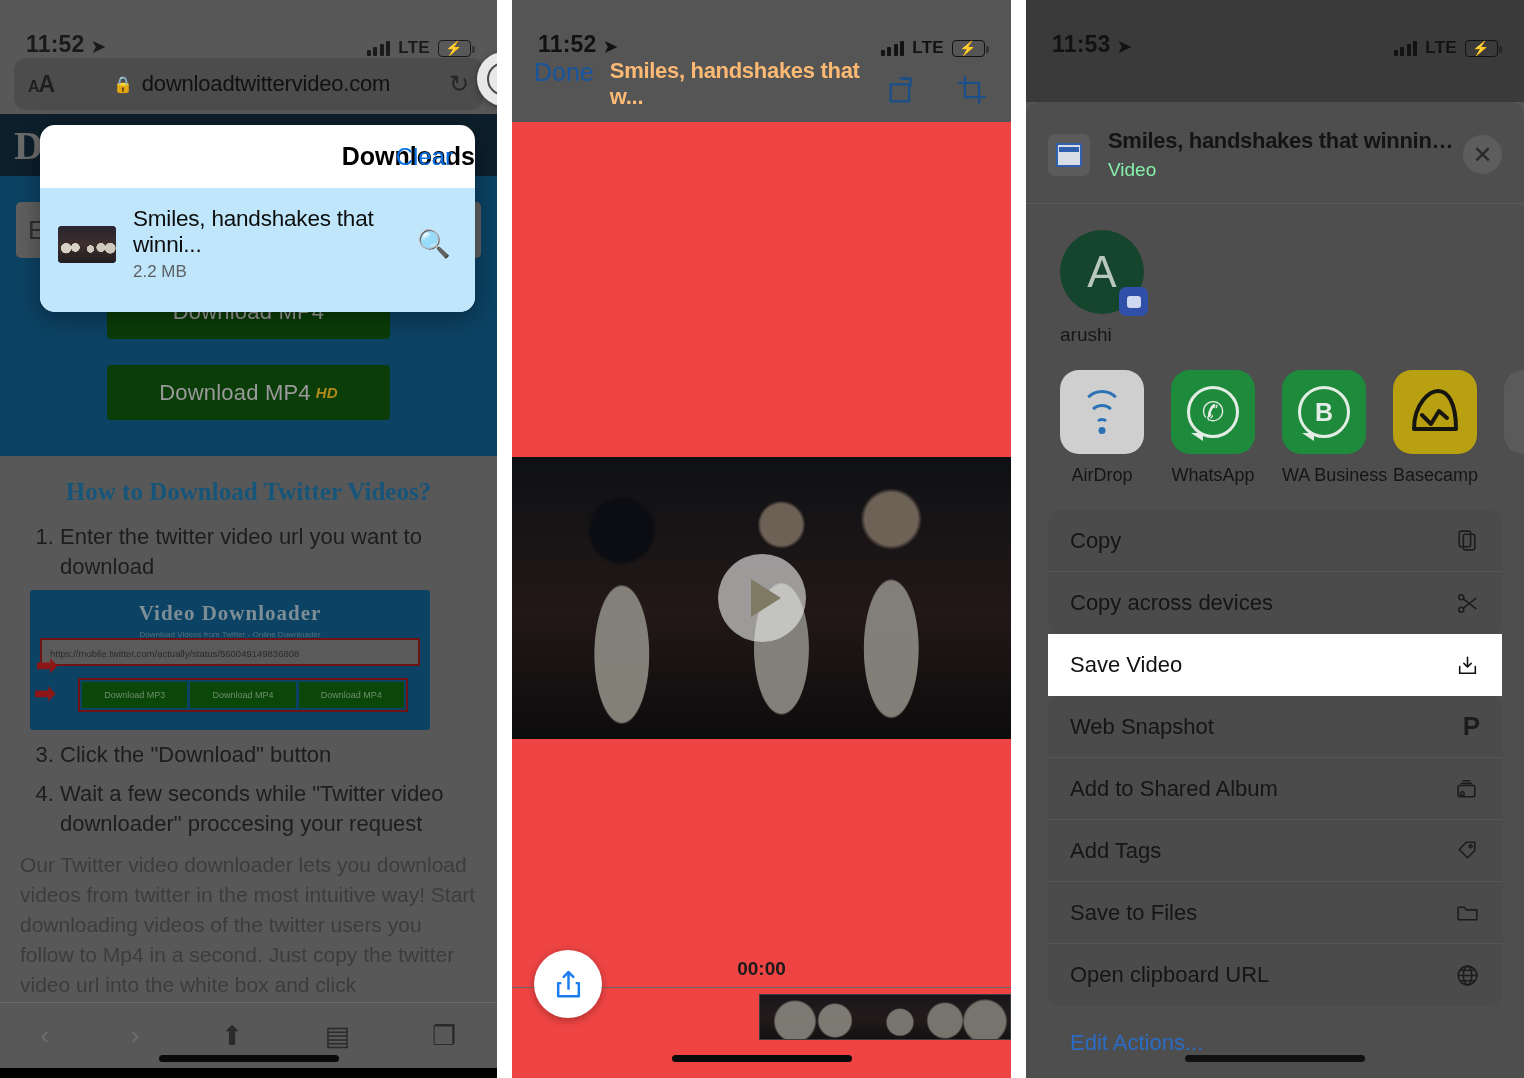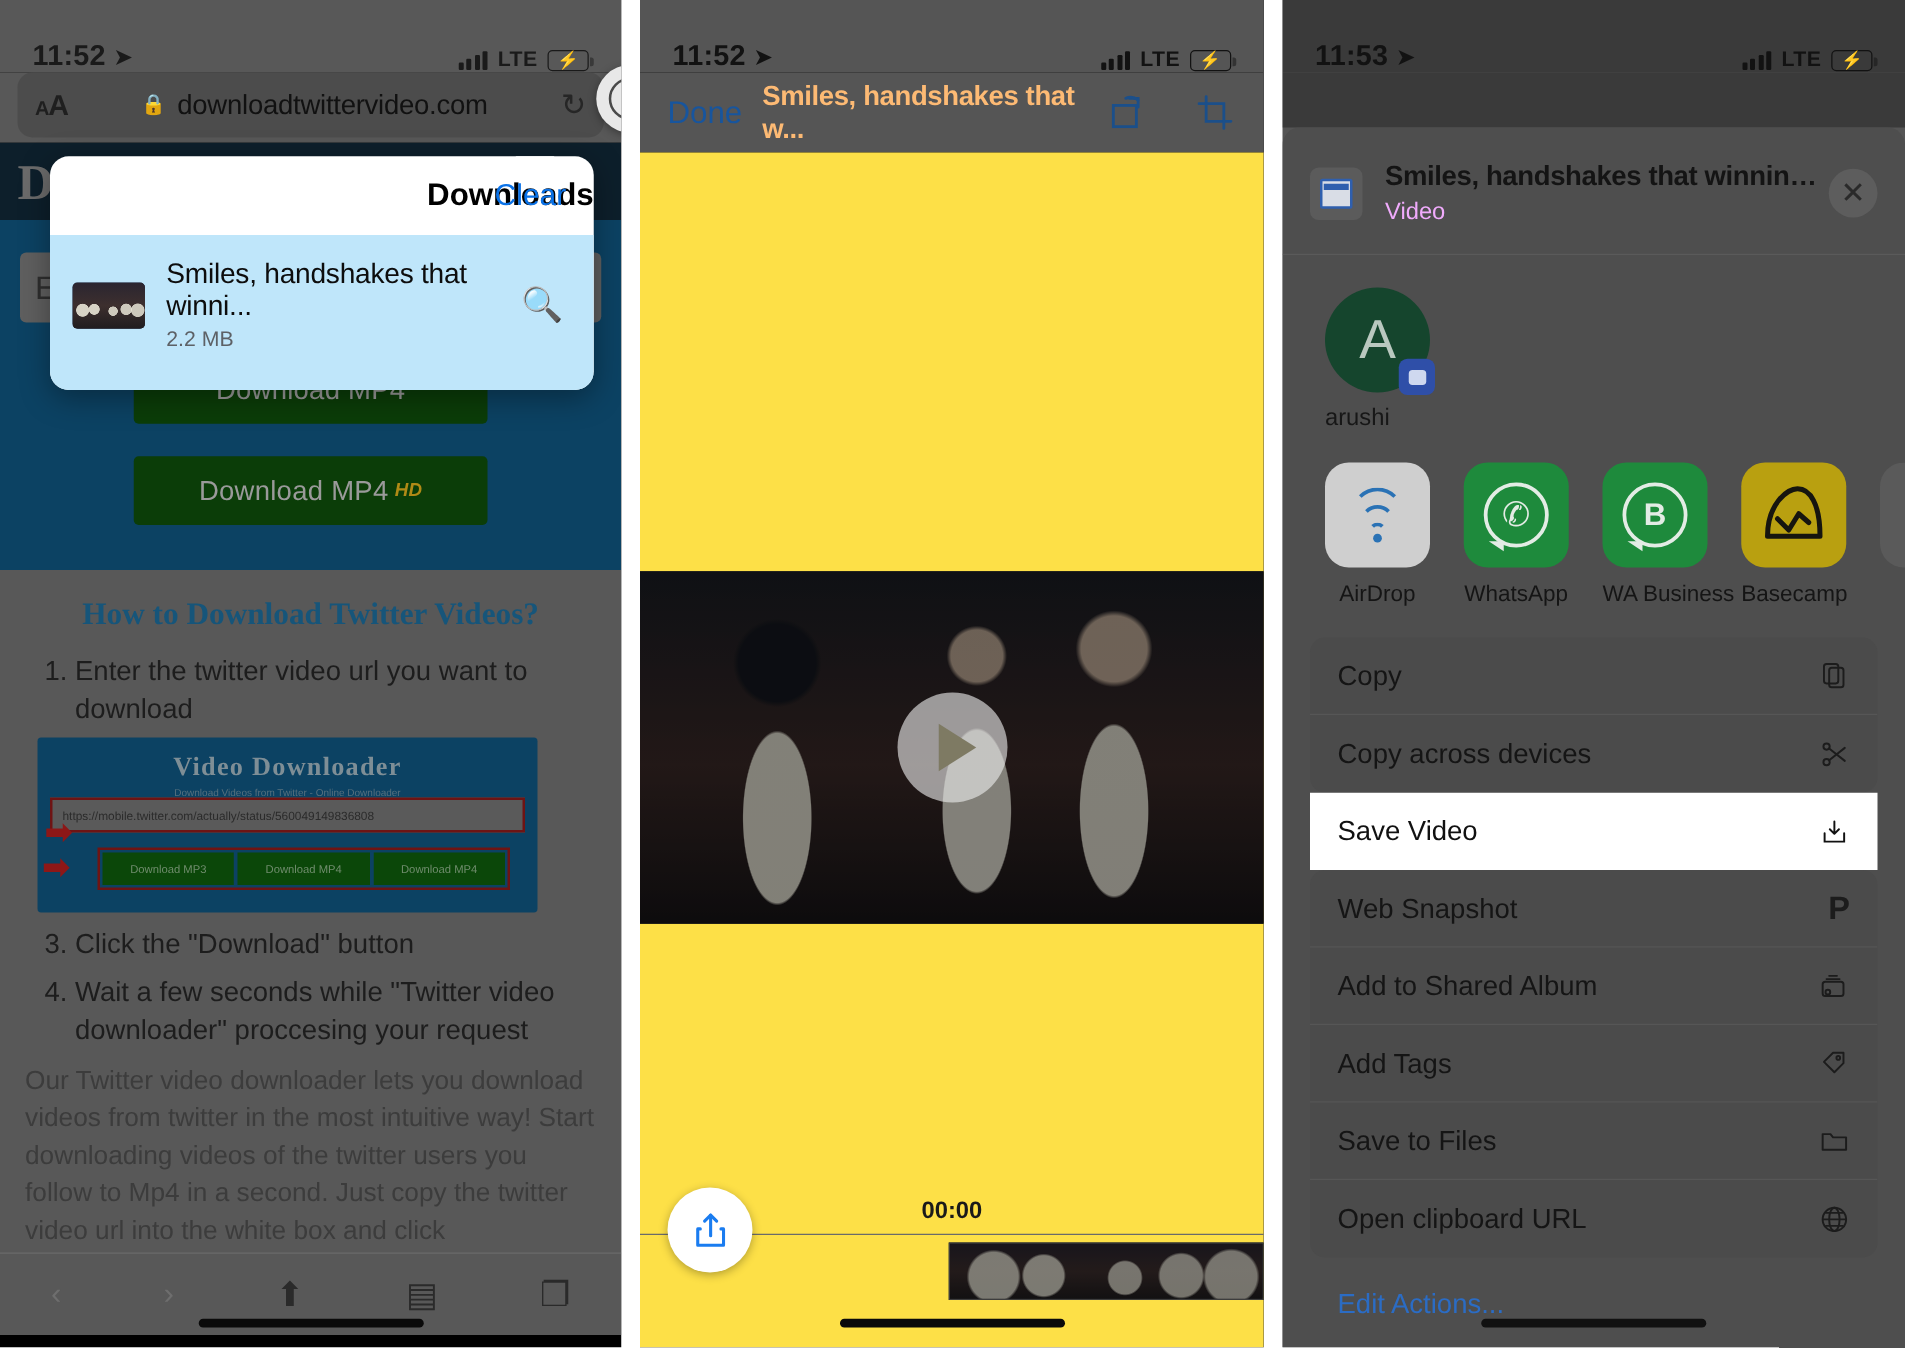--- a/index.html
+++ b/index.html
@@ -111,27 +111,27 @@
   .dl-row{ background:#bfe6fa; display:flex; align-items:center; padding:18px 18px 30px; }
   .dl-thumb{ width:58px; height:37px; border-radius:4px; overflow:hidden; flex:0 0 58px;
              background:#1e2740; position:relative; }
   .dl-txt{ margin-left:17px; flex:1; }
   .dl-name{ font-size:22.5px; color:#0d0d0d; letter-spacing:-.2px; }
   .dl-size{ font-size:17px; color:#5d6166; margin-top:4px; }
   .dl-mag{ font-size:27px; color:#0a72e8; margin-right:6px; }
 
   
   .p2 .statusbar{ color:#121212; background:#555555; }
-  .ql-nav{ background:#555; height:64px; display:flex; align-items:center; padding:0 22px; }
+  .ql-nav{ background:#555; height:64px; display:flex; padding:0 22px; }
   .ql-done{ color:#17559e; font-size:25px; }
   .ql-title{ margin-left:16px; font-size:22px; font-weight:bold; color:#fdba74;
              letter-spacing:-.3px; }
   .ql-actions{ margin-left:auto; display:flex; align-items:center; gap:36px;
                color:#1b4f8a; }
-  .ql-body{ position:relative; background:#fde047; height:calc(1078px - 58px - 64px); }
+  .ql-body{ position:relative; background:#ef4444; height:calc(1078px - 58px - 64px); }
   .video{ position:absolute; left:0; right:0; top:335px; height:282px;
           background:#0f1317; overflow:hidden; }
   .play{ position:absolute; left:50%; top:50%; transform:translate(-50%,-50%);
          width:88px; height:88px; border-radius:50%; background:rgba(235,235,235,.62);
          display:flex; align-items:center; justify-content:center; }
   .play:after{ content:""; margin-left:8px; border-left:30px solid #7e7a63;
                border-top:19px solid transparent; border-bottom:19px solid transparent; }
   .timecode{ position:absolute; left:0; right:0; top:836px; text-align:center;
              font-size:19px; font-weight:600; color:#1a1a1a; }
   .scrubwrap{ position:absolute; left:0; right:0; top:865px; height:58px;
@@ -152,21 +152,21 @@
               border-bottom:1px solid #5a5a5a; }
   .file-ic{ width:42px; height:42px; border-radius:7px; background:#5b5b5b;
             display:flex; align-items:center; justify-content:center; flex:0 0 42px; }
   .film{ width:26px; height:24px; border:2px solid #2f5fae; border-radius:2px;
          position:relative; background:#d9dde6; }
   .film:before{ content:""; position:absolute; left:1px; right:1px; top:2px; height:5px;
                 background:#2f5fae; }
   .hdr-txt{ margin-left:18px; flex:1; min-width:0; }
   .hdr-title{ font-size:22px; font-weight:bold; color:#141414; white-space:nowrap;
               overflow:hidden; text-overflow:ellipsis; letter-spacing:-.3px; }
-  .hdr-sub{ font-size:19px; color:#f0abfc; margin-top:5px; }
+  .hdr-sub{ font-size:19px; color:#86efac; margin-top:5px; }
   .close-btn{ width:39px; height:39px; border-radius:50%; background:#5d5d5d;
               display:flex; align-items:center; justify-content:center; color:#2a2a2a;
               font-size:24px; flex:0 0 39px; }
   .people{ padding:26px 0 18px 34px; }
   .person{ width:100px; }
   .avatar{ width:84px; height:84px; border-radius:50%; background:#15452d;
            display:flex; align-items:center; justify-content:center;
            font-size:44px; color:#b9c8bf; position:relative; }
   .badge{ position:absolute; right:-4px; bottom:-2px; width:29px; height:29px;
           border-radius:7px; background:#2f4fa8; display:flex; align-items:center;

